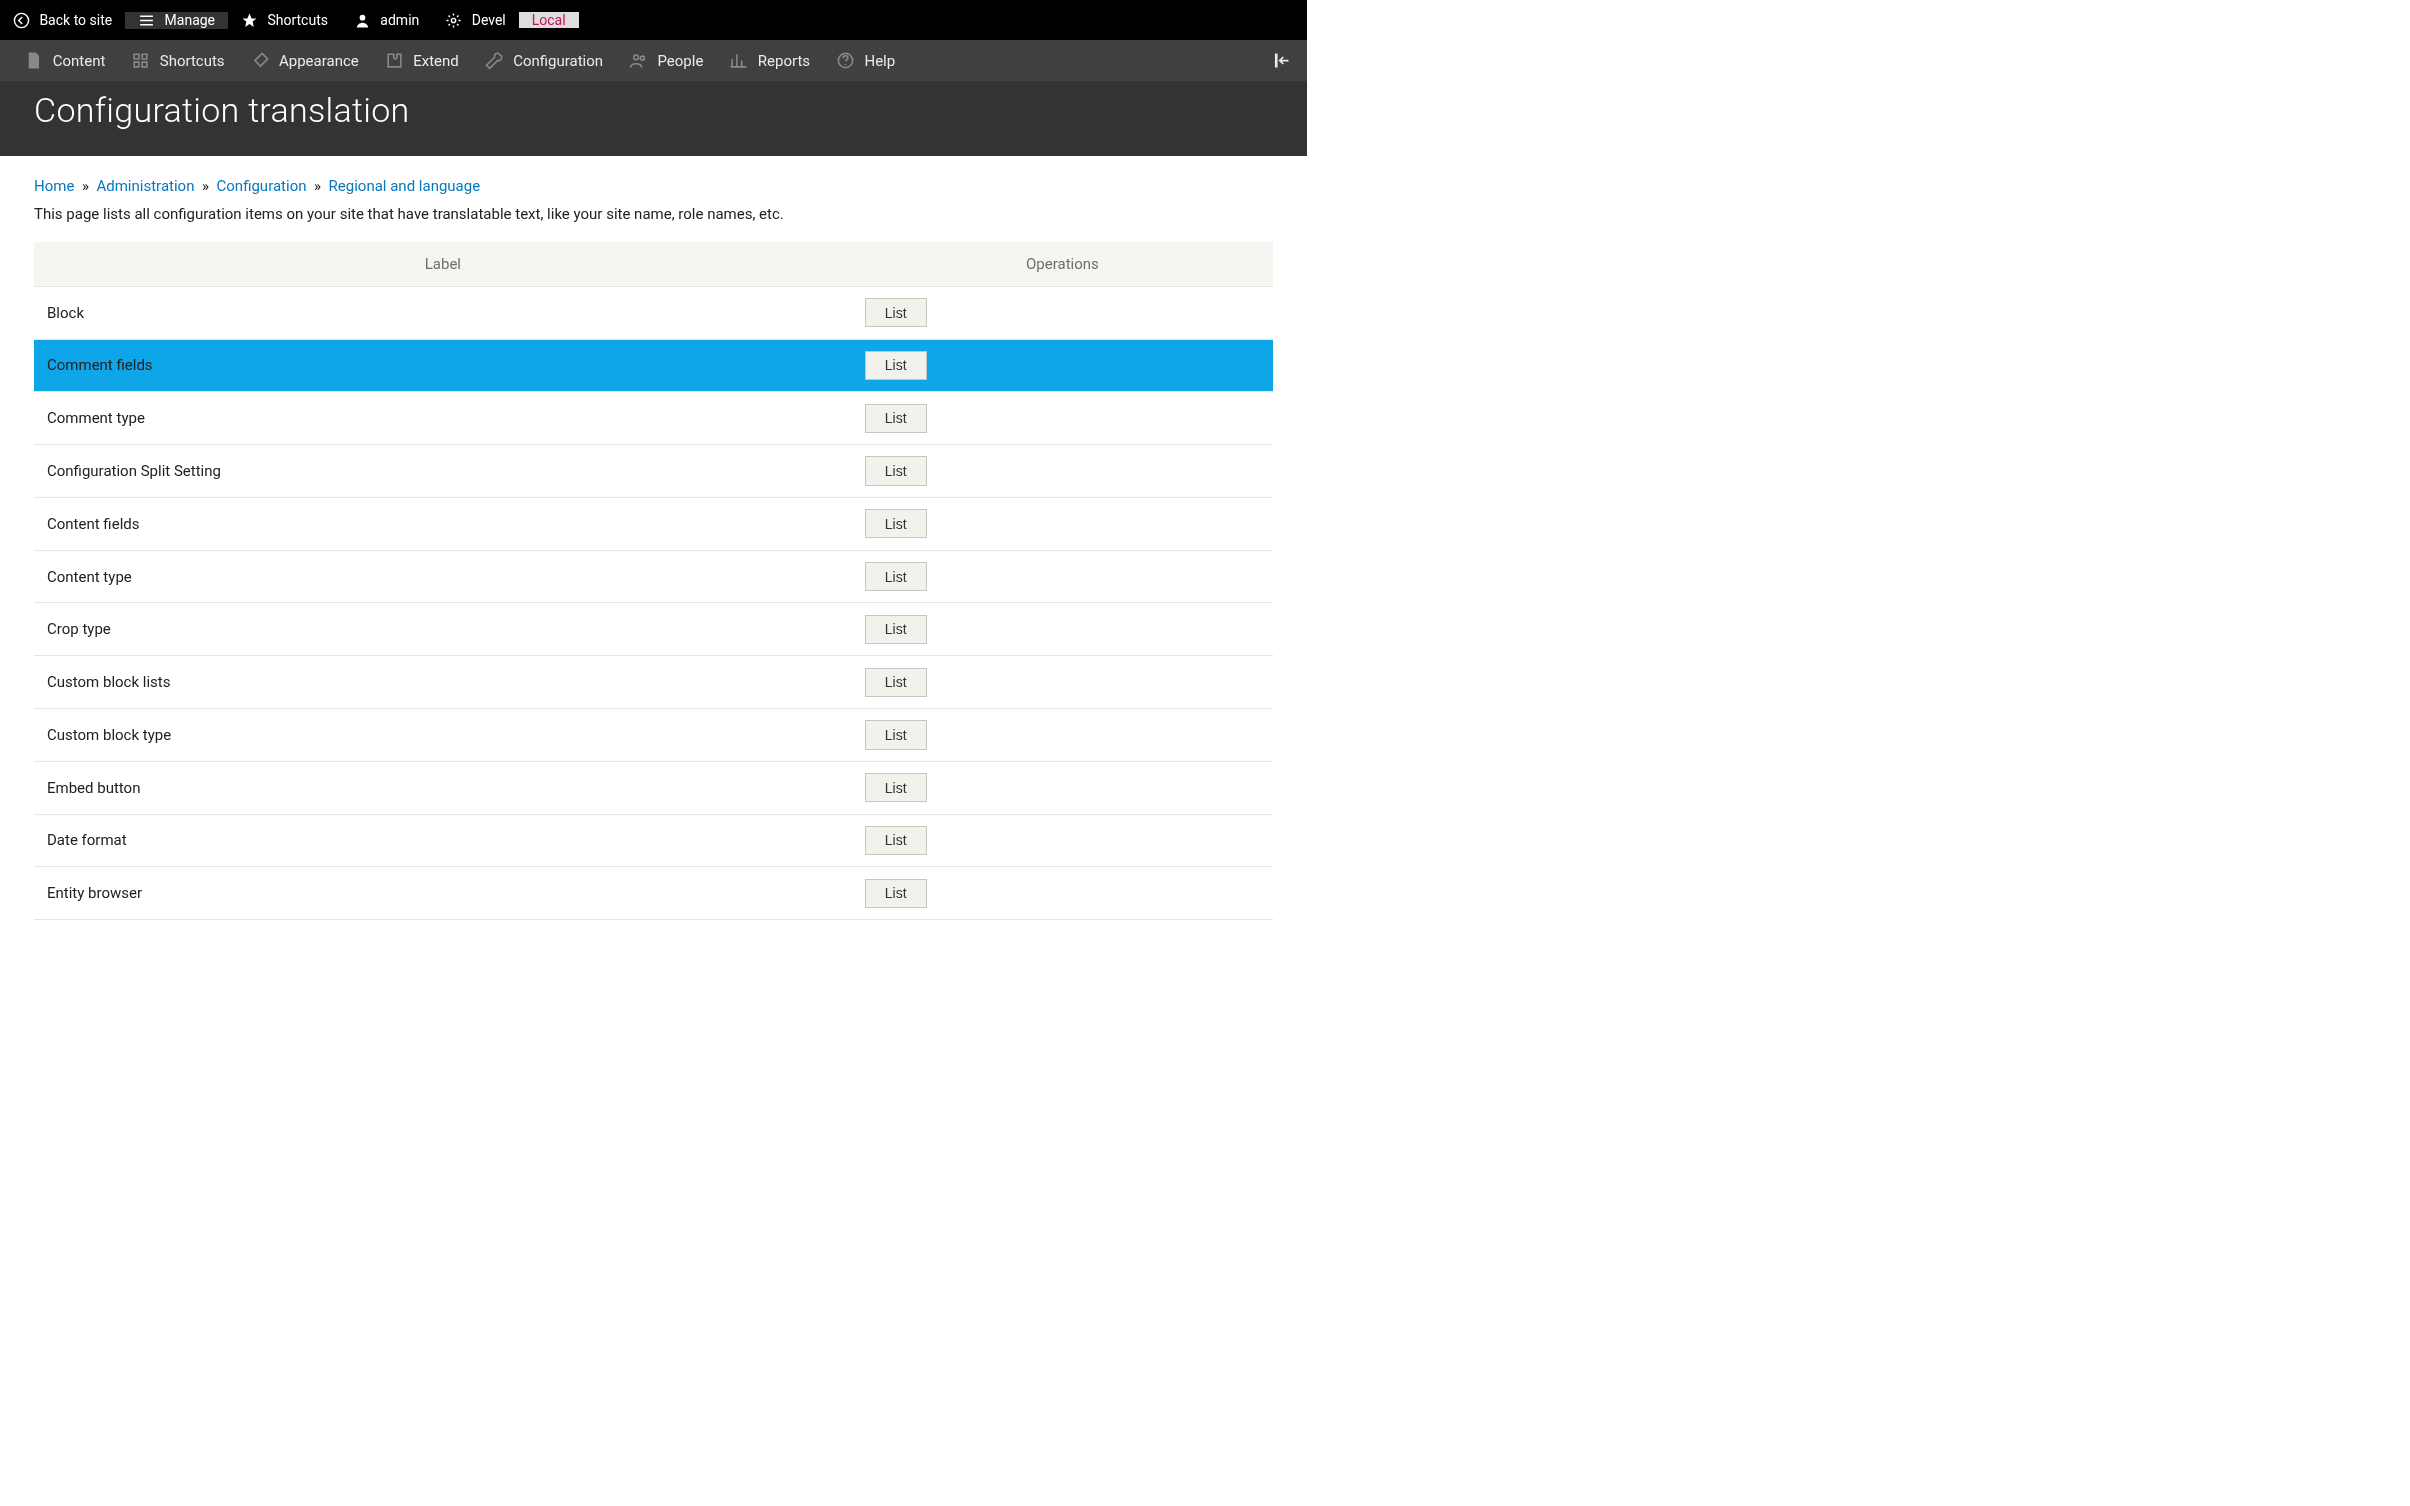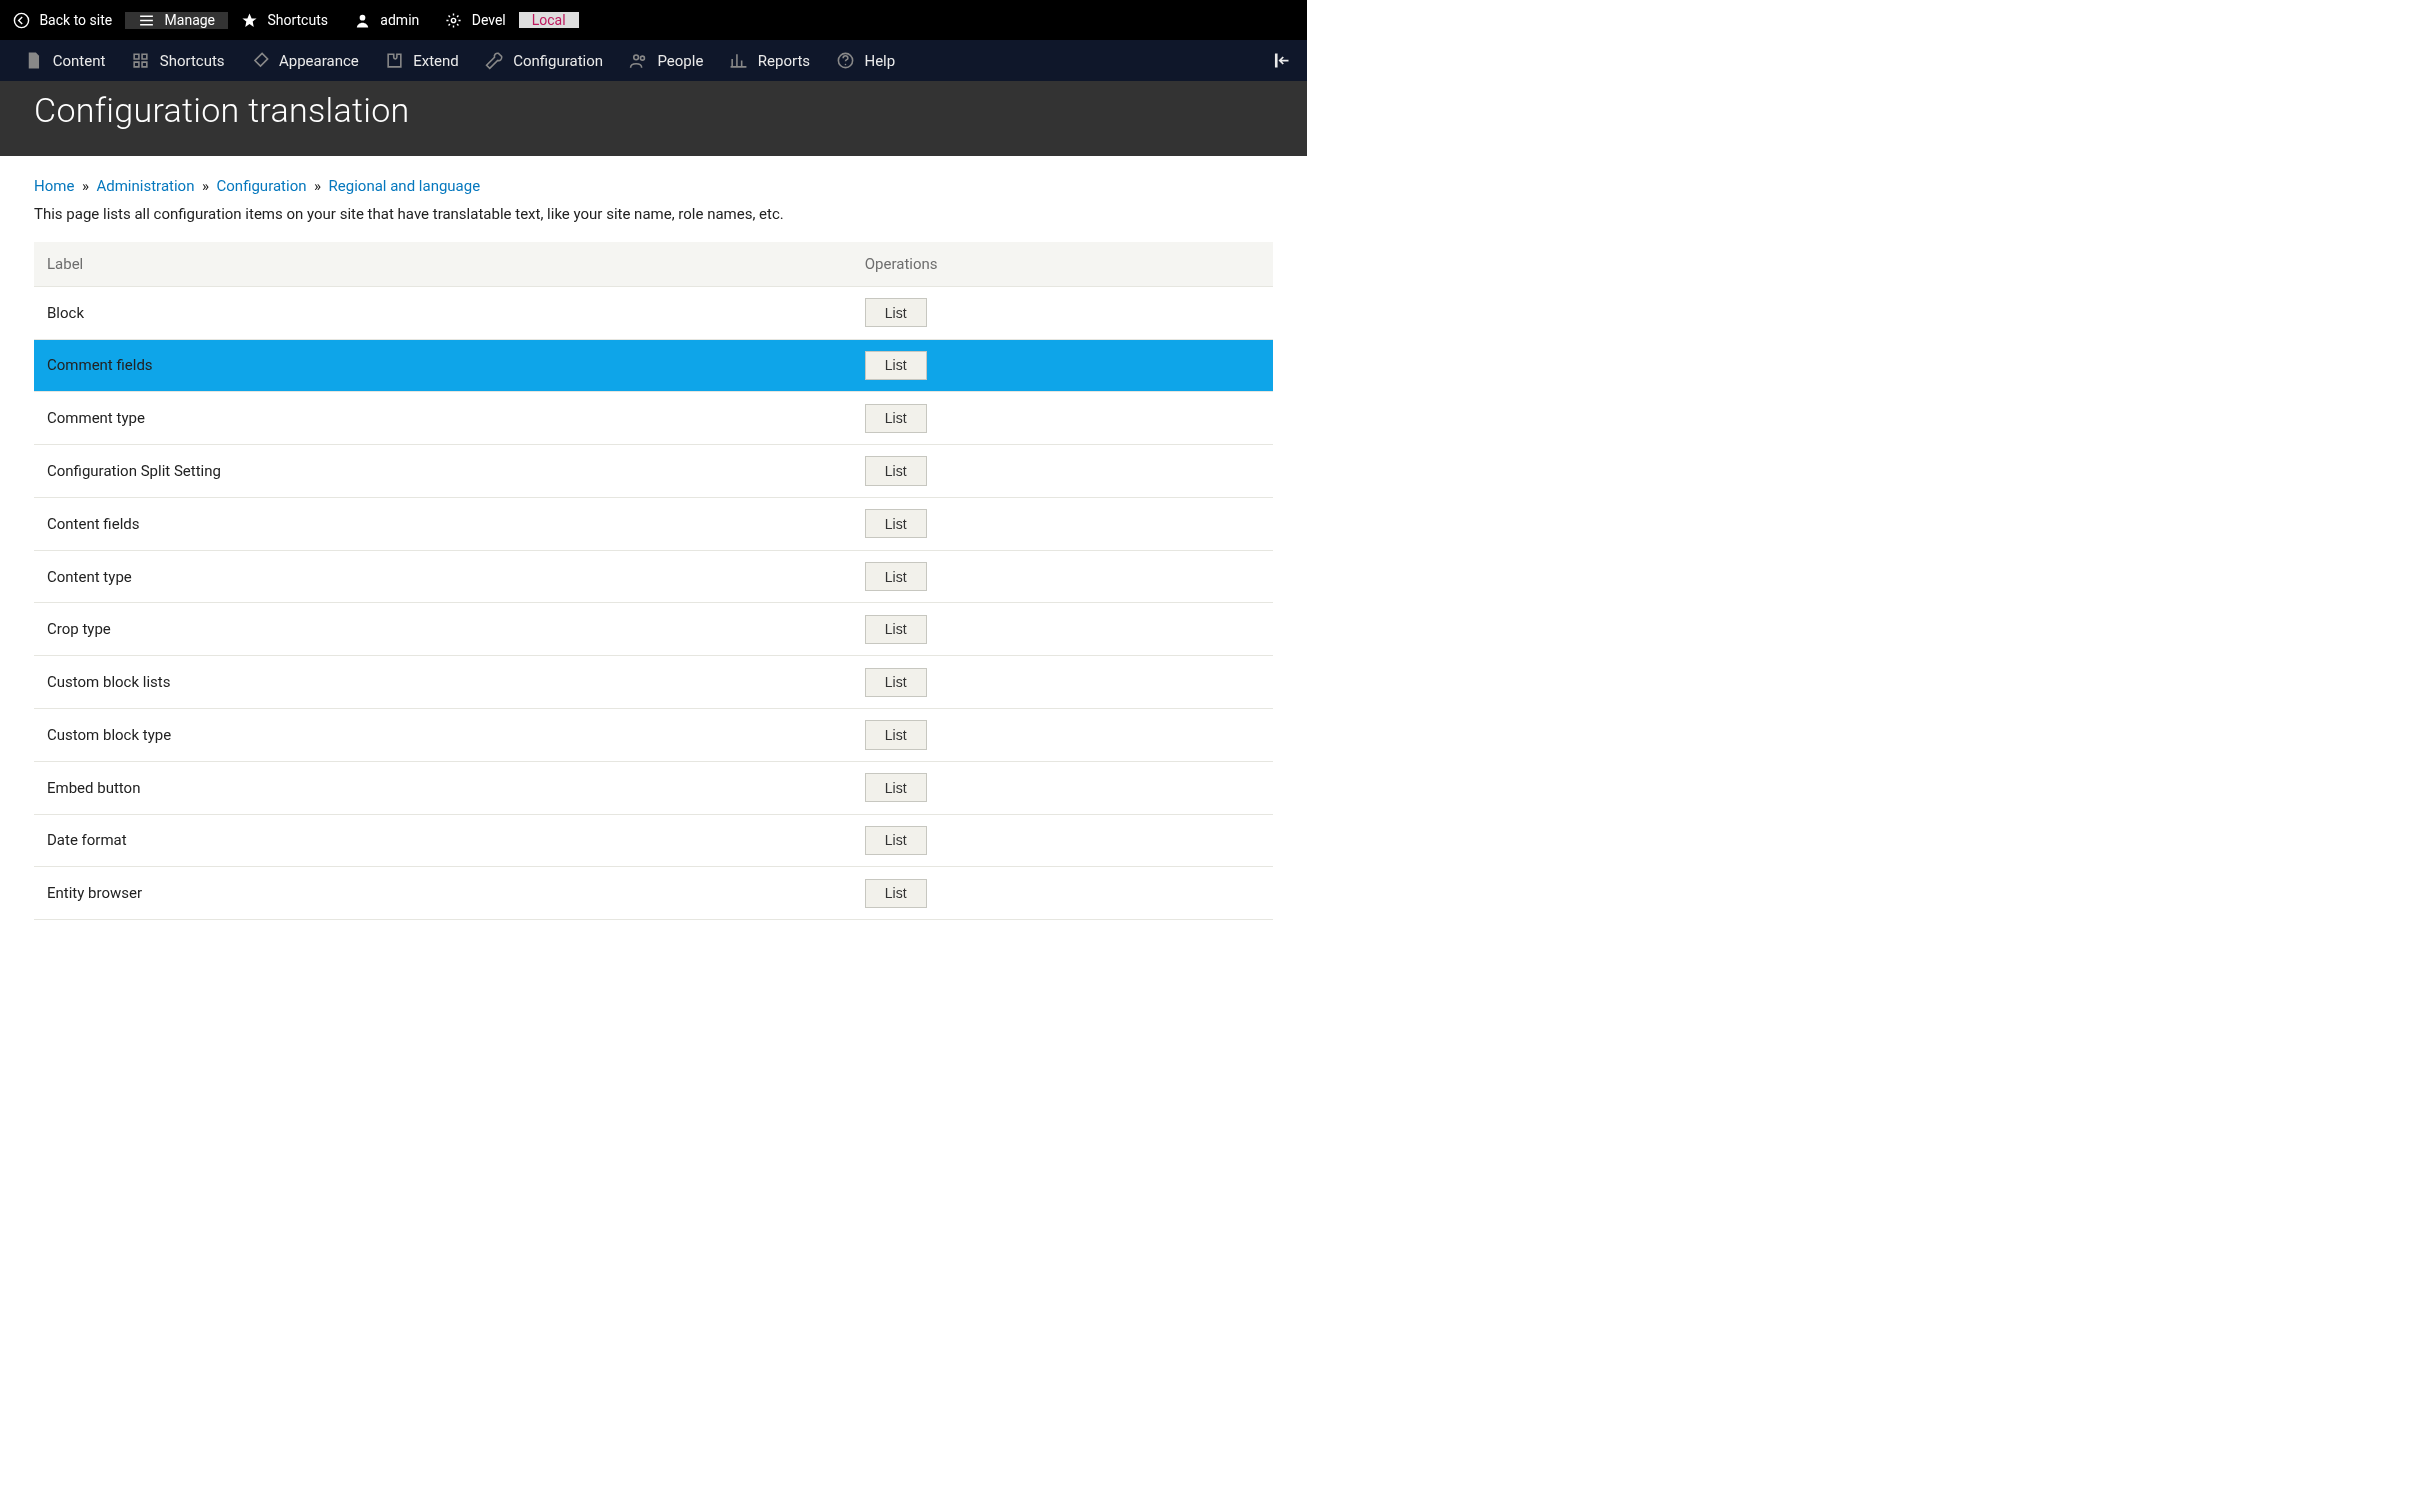--- a/index.html
+++ b/index.html
@@ -30,21 +30,21 @@
     cursor: pointer;
     white-space: nowrap;
   }
   .toolbar .tab.active      { background: #333; }
   .toolbar .tab.local       { background: #ddd; color:#be185d; }
   .toolbar .icon            { display:inline-flex; width:17px; height:17px; }
   .toolbar .icon svg        { width:100%; height:100%; fill:#fff; }
 
   
   .adminbar {
-    background: #0f172a;
+    background: #404040;
     color: #eaeaea;
     height: 41px;
     display: flex;
     align-items: center;
     padding: 0 11.3px;
     justify-content: space-between;
   }
   .adminbar .item {
     display: flex;
     align-items: center;
@@ -87,21 +87,21 @@
   table.listing {
     width: 100%;
     border-collapse: collapse;
     margin-top: 19px;
     font-size: 15px;
   }
   table.listing thead th {
     background: #f5f5f2;
     color: #6e6e6e;
     font-weight: 400;
-    text-align: left;
+    text-align: center;
     padding: 13px 13px;
     border-bottom: 0.9px solid #e6e6e0;
   }
   table.listing th.col-ops { width:34%; }
   table.listing tbody td {
     padding: 11.3px 13px;
     border-bottom: 0.9px solid #e6e6e0;
     vertical-align: middle;
   }
   table.listing tbody tr.hover td { background:#0ea5e9; }

